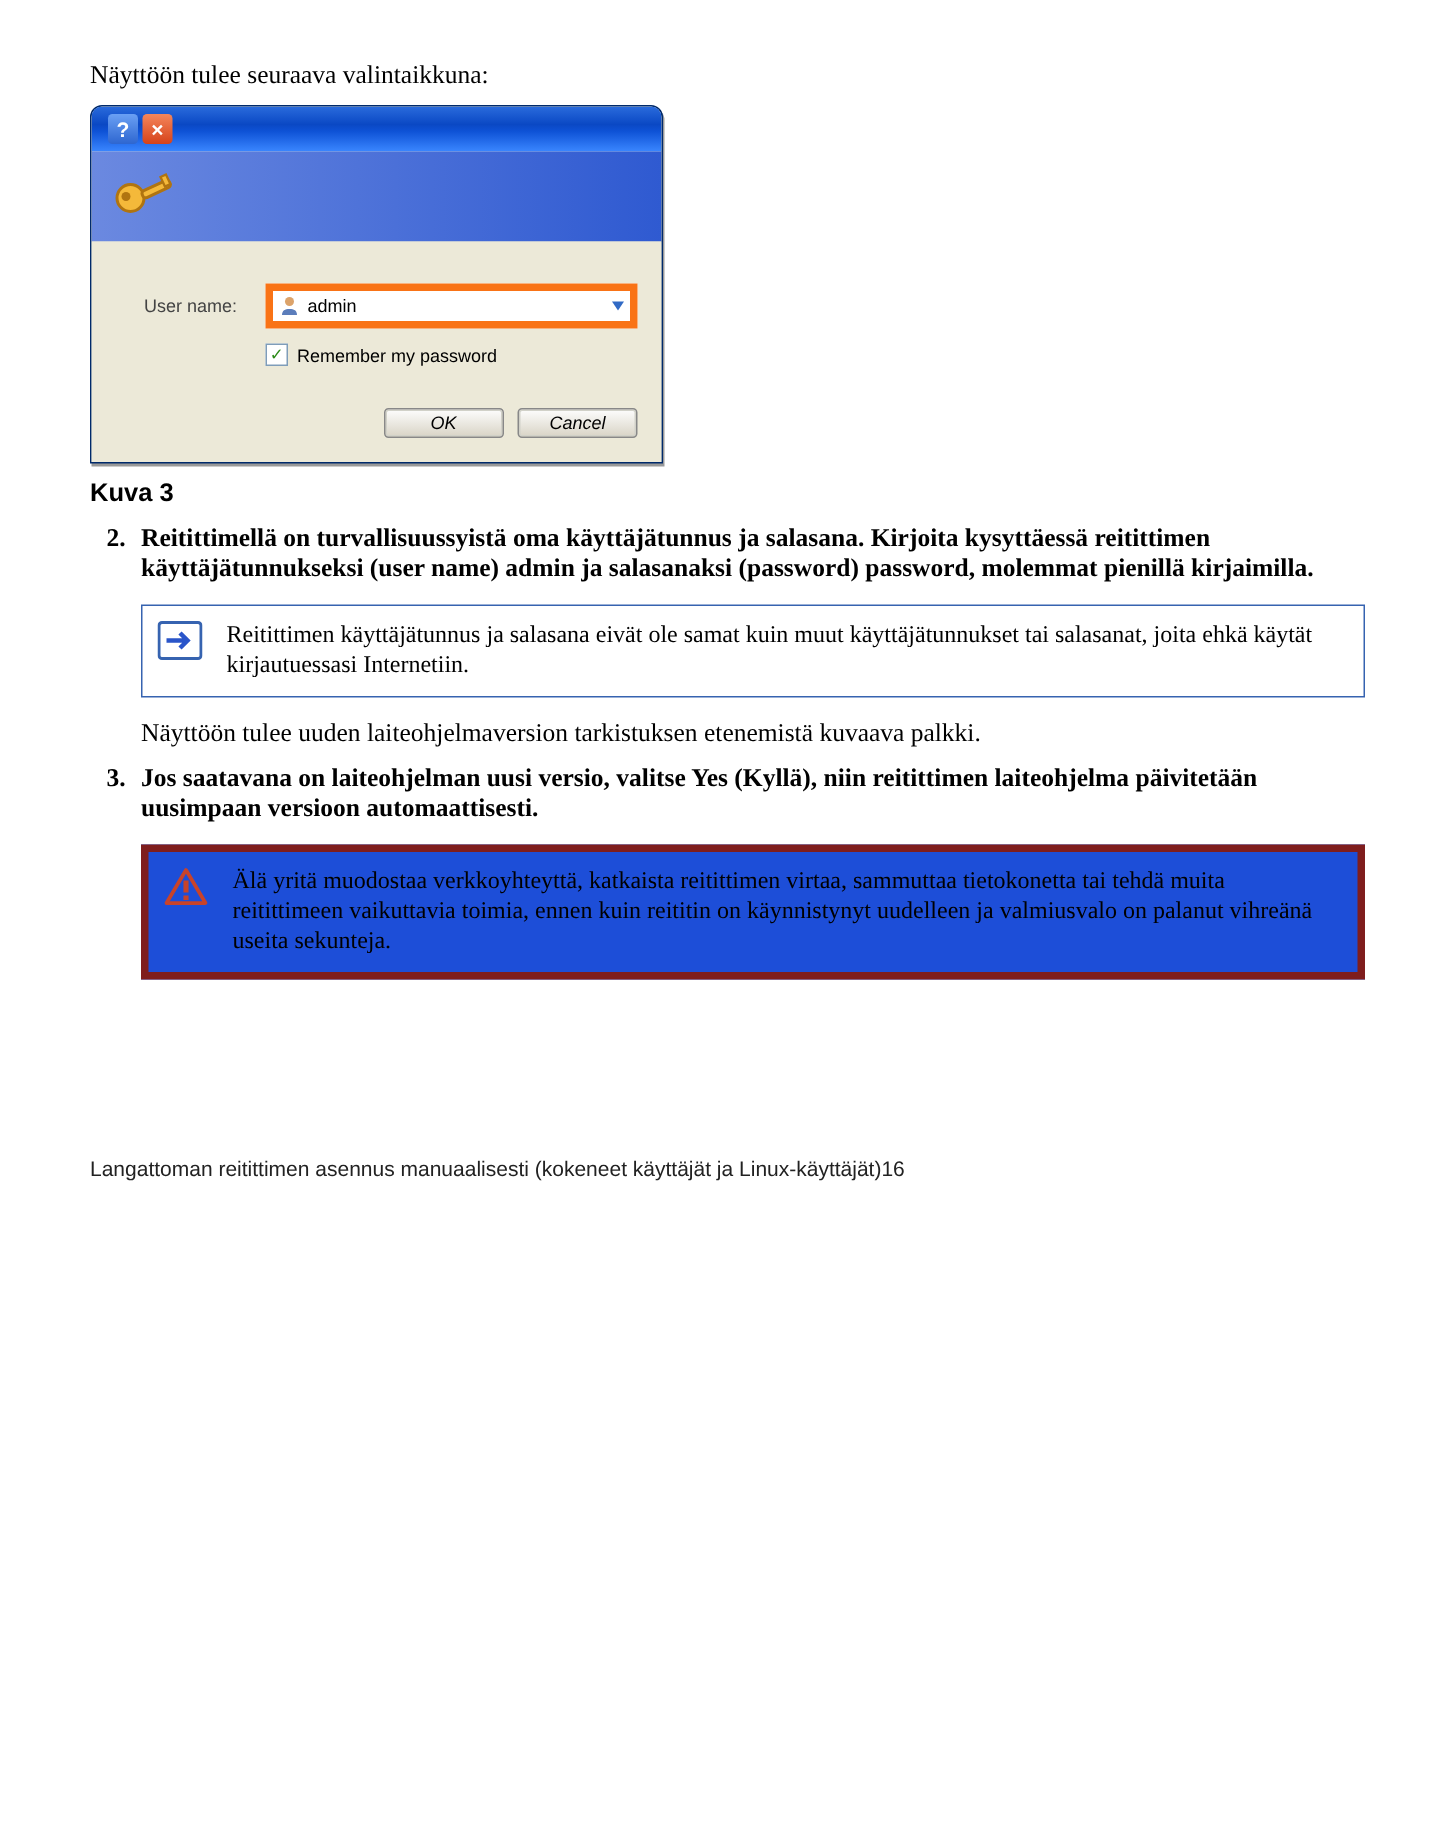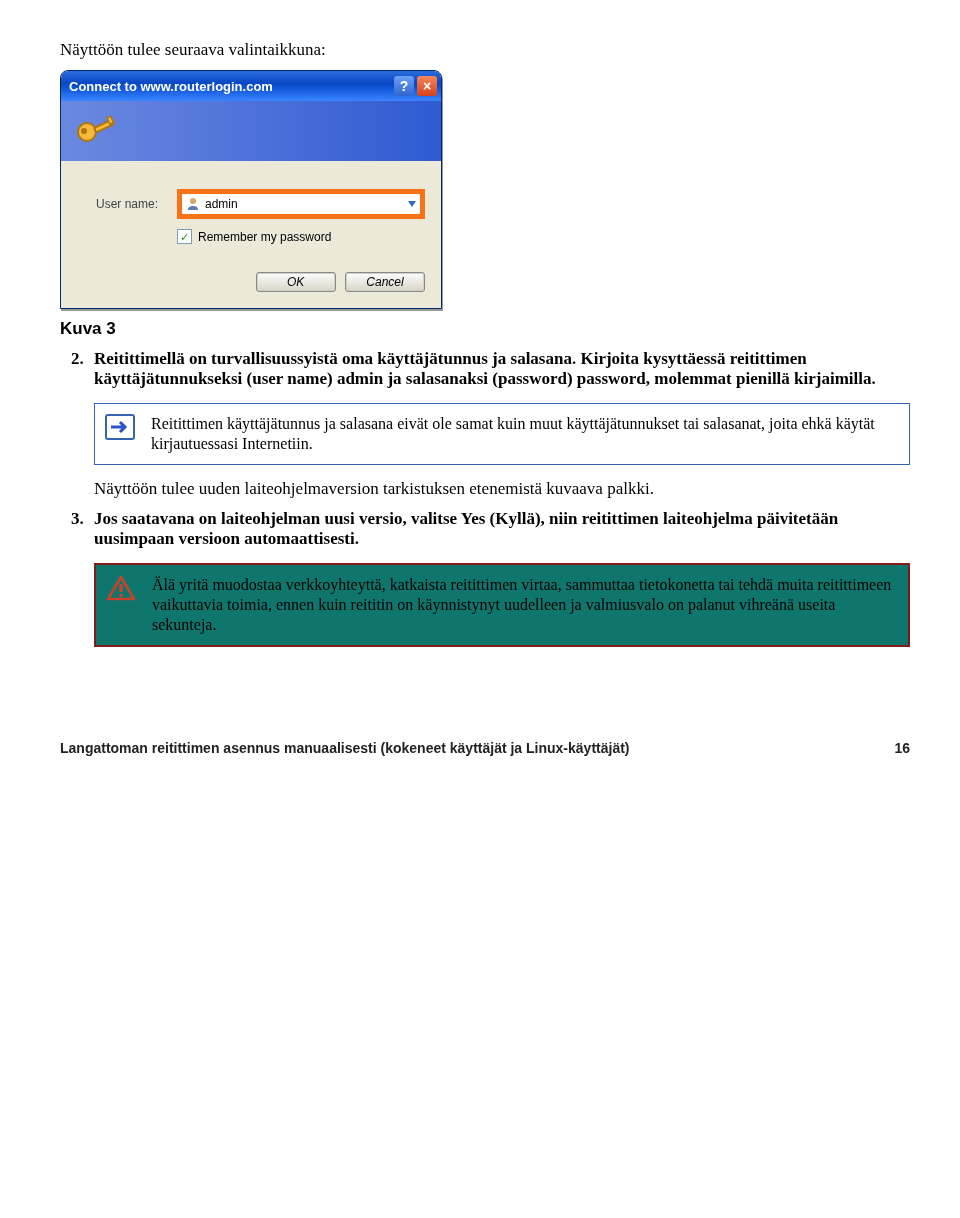--- a/index.html
+++ b/index.html
@@ -115,46 +115,43 @@
     font-size: 16px;
     line-height: 1.25;
   }
   .note-ico, .warn-ico {
     position: absolute;
     left: 10px; top: 10px;
     width: 30px; height: 26px;
   }
   .para { margin: 10px 0 10px 34px; }
   .warn-box {
-    border: 2px solid #7f1d1d;
-    background: #0f766e;
+    border: 5px solid #7f1d1d;
+    background: #1d4ed8;
     margin: 14px 0 14px 34px;
     padding: 10px 12px 10px 56px;
     position: relative;
     font-size: 16px;
     line-height: 1.25;
   }
   .footer {
     font-family: Arial, Helvetica, sans-serif;
     font-size: 14px;
     display:flex;
-    justify-content: space-between;
-    margin-top: 93px;
+    margin-top: 118px;
     color:#222;
-    font-weight:bold;
   }
 </style>
 </head>
 <body>
 
 <p class="intro">Näyttöön tulee seuraava valintaikkuna:</p>
 
 <div class="dlg">
   <div class="dlg-titlebar">
-    <span class="dlg-title">Connect to www.routerlogin.com</span>
     <span class="dlg-title-btn dlg-help">?</span>
     <span class="dlg-title-btn dlg-close">×</span>
   </div>
   <div class="dlg-banner">
     <span>
       <svg viewBox="0 0 48 48">
           <circle cx="14" cy="26" r="9" fill="#f4b93a" stroke="#b07410" stroke-width="2"></circle>
           <circle cx="11" cy="25" r="3" fill="#b07410"></circle>
           <rect x="21" y="22" width="20" height="5" rx="2" fill="#f4b93a" stroke="#b07410" stroke-width="2" transform="rotate(-25 21 22)"></rect>
           <rect x="34" y="12" width="4" height="7" fill="#f4b93a" stroke="#b07410" stroke-width="1.5" transform="rotate(-25 34 12)"></rect>

